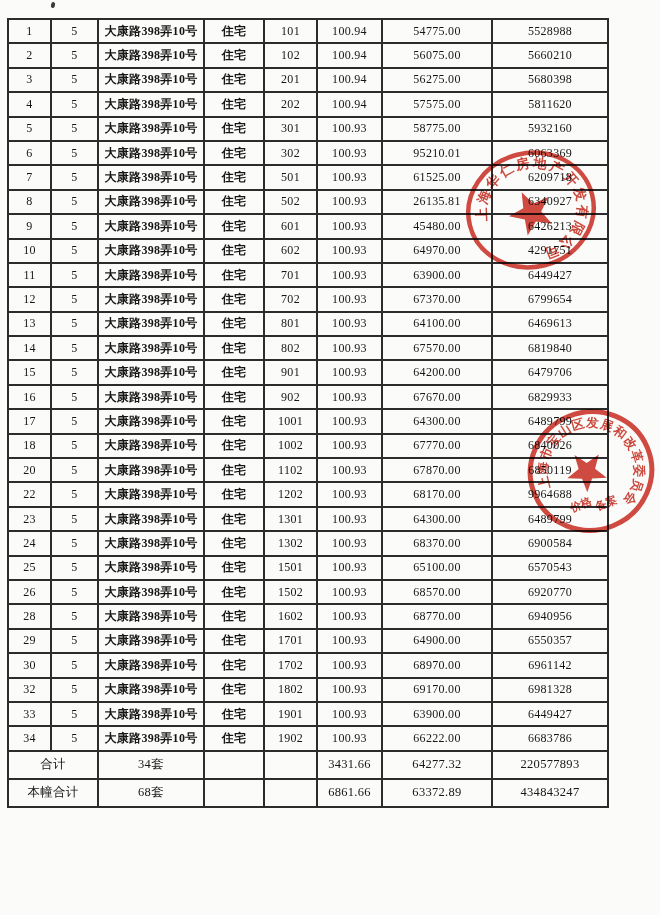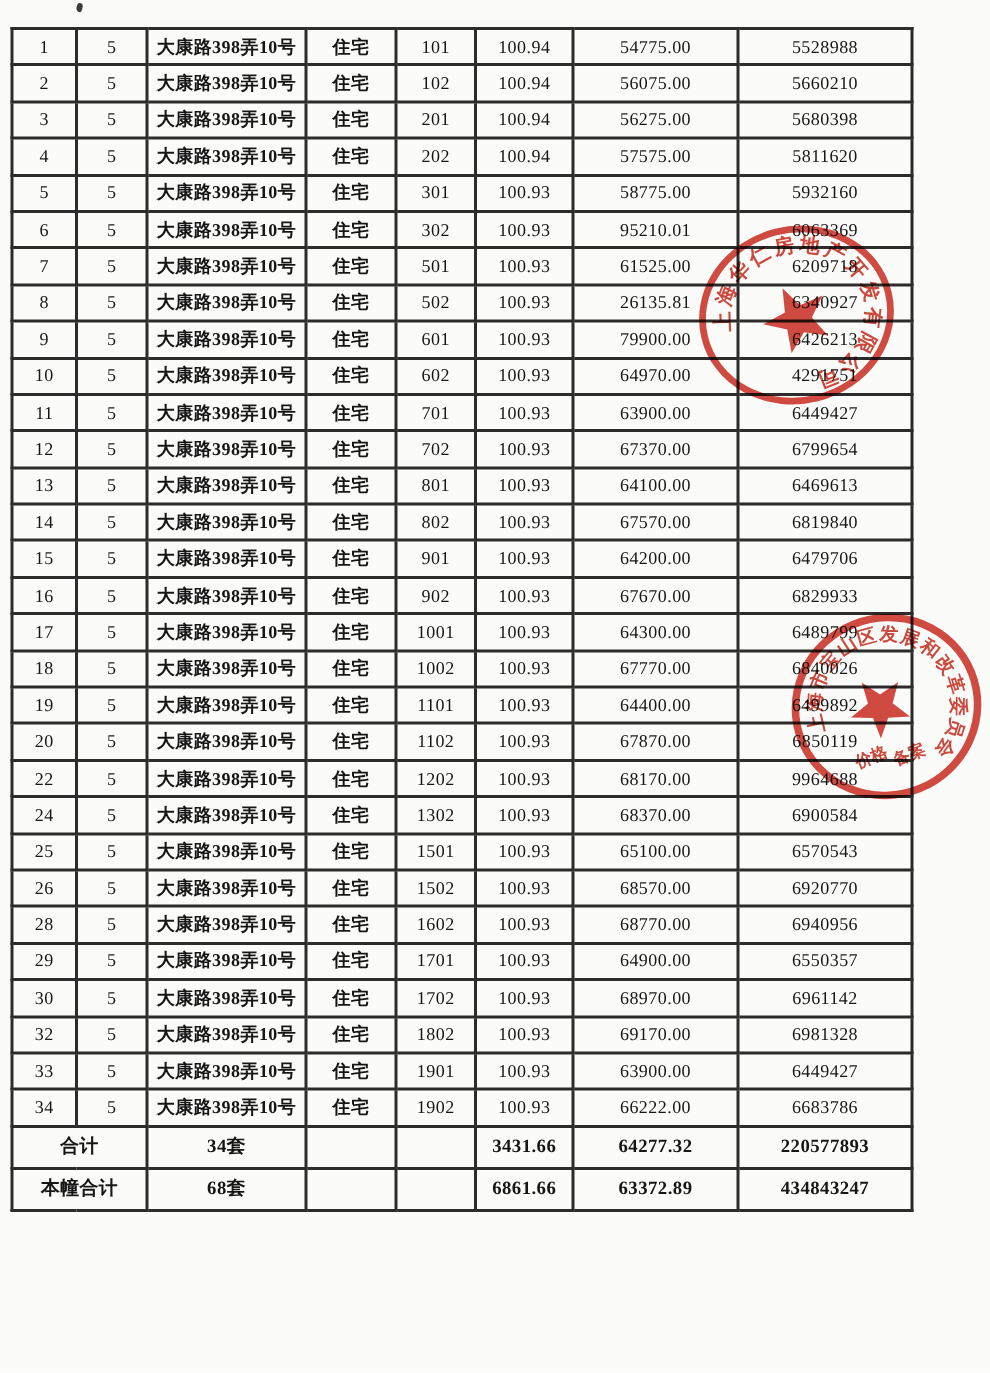--- a/index.html
+++ b/index.html
@@ -21,21 +21,21 @@
   }
   table.price-table td{
     border:2px solid #2c2c2c;
     padding:0;margin:0;
     text-align:center;vertical-align:middle;
     font-size:12px;letter-spacing:.3px;
     white-space:nowrap;overflow:hidden;
   }
   tr.data-row{height:24.4px;}
   tr.summary-row{height:28px;}
-  tr.summary-row td{font-weight:bold;font-size:12.5px;}
+  tr.summary-row td{font-weight:normal;font-size:12.5px;}
   td.addr{font-size:12.5px;font-weight:600;}
   td.num{font-size:12px;}
   .stamp{
     position:absolute;
     mix-blend-mode:multiply;
     opacity:.88;
     pointer-events:none;
   }
   .seal-ring{fill:none;stroke:#cd3226;}
   .seal-text{fill:#c92f22;font-weight:bold;font-family:"DejaVu Serif","Liberation Serif",serif;}
@@ -148,21 +148,21 @@
     <td class="num">6340927</td>
   </tr>
 
   <tr class="data-row">
     <td class="num">9</td>
     <td class="num">5</td>
     <td class="addr">大康路398弄10号</td>
     <td class="addr">住宅</td>
     <td class="num">601</td>
     <td class="num">100.93</td>
-    <td class="num">79900.00</td>
+    <td class="num">45480.00</td>
     <td class="num">6426213</td>
   </tr>
 
   <tr class="data-row">
     <td class="num">10</td>
     <td class="num">5</td>
     <td class="addr">大康路398弄10号</td>
     <td class="addr">住宅</td>
     <td class="num">602</td>
     <td class="num">100.93</td>
@@ -251,30 +251,20 @@
     <td class="num">18</td>
     <td class="num">5</td>
     <td class="addr">大康路398弄10号</td>
     <td class="addr">住宅</td>
     <td class="num">1002</td>
     <td class="num">100.93</td>
     <td class="num">67770.00</td>
     <td class="num">6840026</td>
   </tr>
 
-  <tr class="data-row">
-    <td class="num">19</td>
-    <td class="num">5</td>
-    <td class="addr">大康路398弄10号</td>
-    <td class="addr">住宅</td>
-    <td class="num">1101</td>
-    <td class="num">100.93</td>
-    <td class="num">64400.00</td>
-    <td class="num">6499892</td>
-  </tr>
 
   <tr class="data-row">
     <td class="num">20</td>
     <td class="num">5</td>
     <td class="addr">大康路398弄10号</td>
     <td class="addr">住宅</td>
     <td class="num">1102</td>
     <td class="num">100.93</td>
     <td class="num">67870.00</td>
     <td class="num">6850119</td>
@@ -285,20 +275,30 @@
     <td class="num">22</td>
     <td class="num">5</td>
     <td class="addr">大康路398弄10号</td>
     <td class="addr">住宅</td>
     <td class="num">1202</td>
     <td class="num">100.93</td>
     <td class="num">68170.00</td>
     <td class="num">9964688</td>
   </tr>
 
+  <tr class="data-row">
+    <td class="num">23</td>
+    <td class="num">5</td>
+    <td class="addr">大康路398弄10号</td>
+    <td class="addr">住宅</td>
+    <td class="num">1301</td>
+    <td class="num">100.93</td>
+    <td class="num">64300.00</td>
+    <td class="num">6489799</td>
+  </tr>
 
   <tr class="data-row">
     <td class="num">24</td>
     <td class="num">5</td>
     <td class="addr">大康路398弄10号</td>
     <td class="addr">住宅</td>
     <td class="num">1302</td>
     <td class="num">100.93</td>
     <td class="num">68370.00</td>
     <td class="num">6900584</td>

